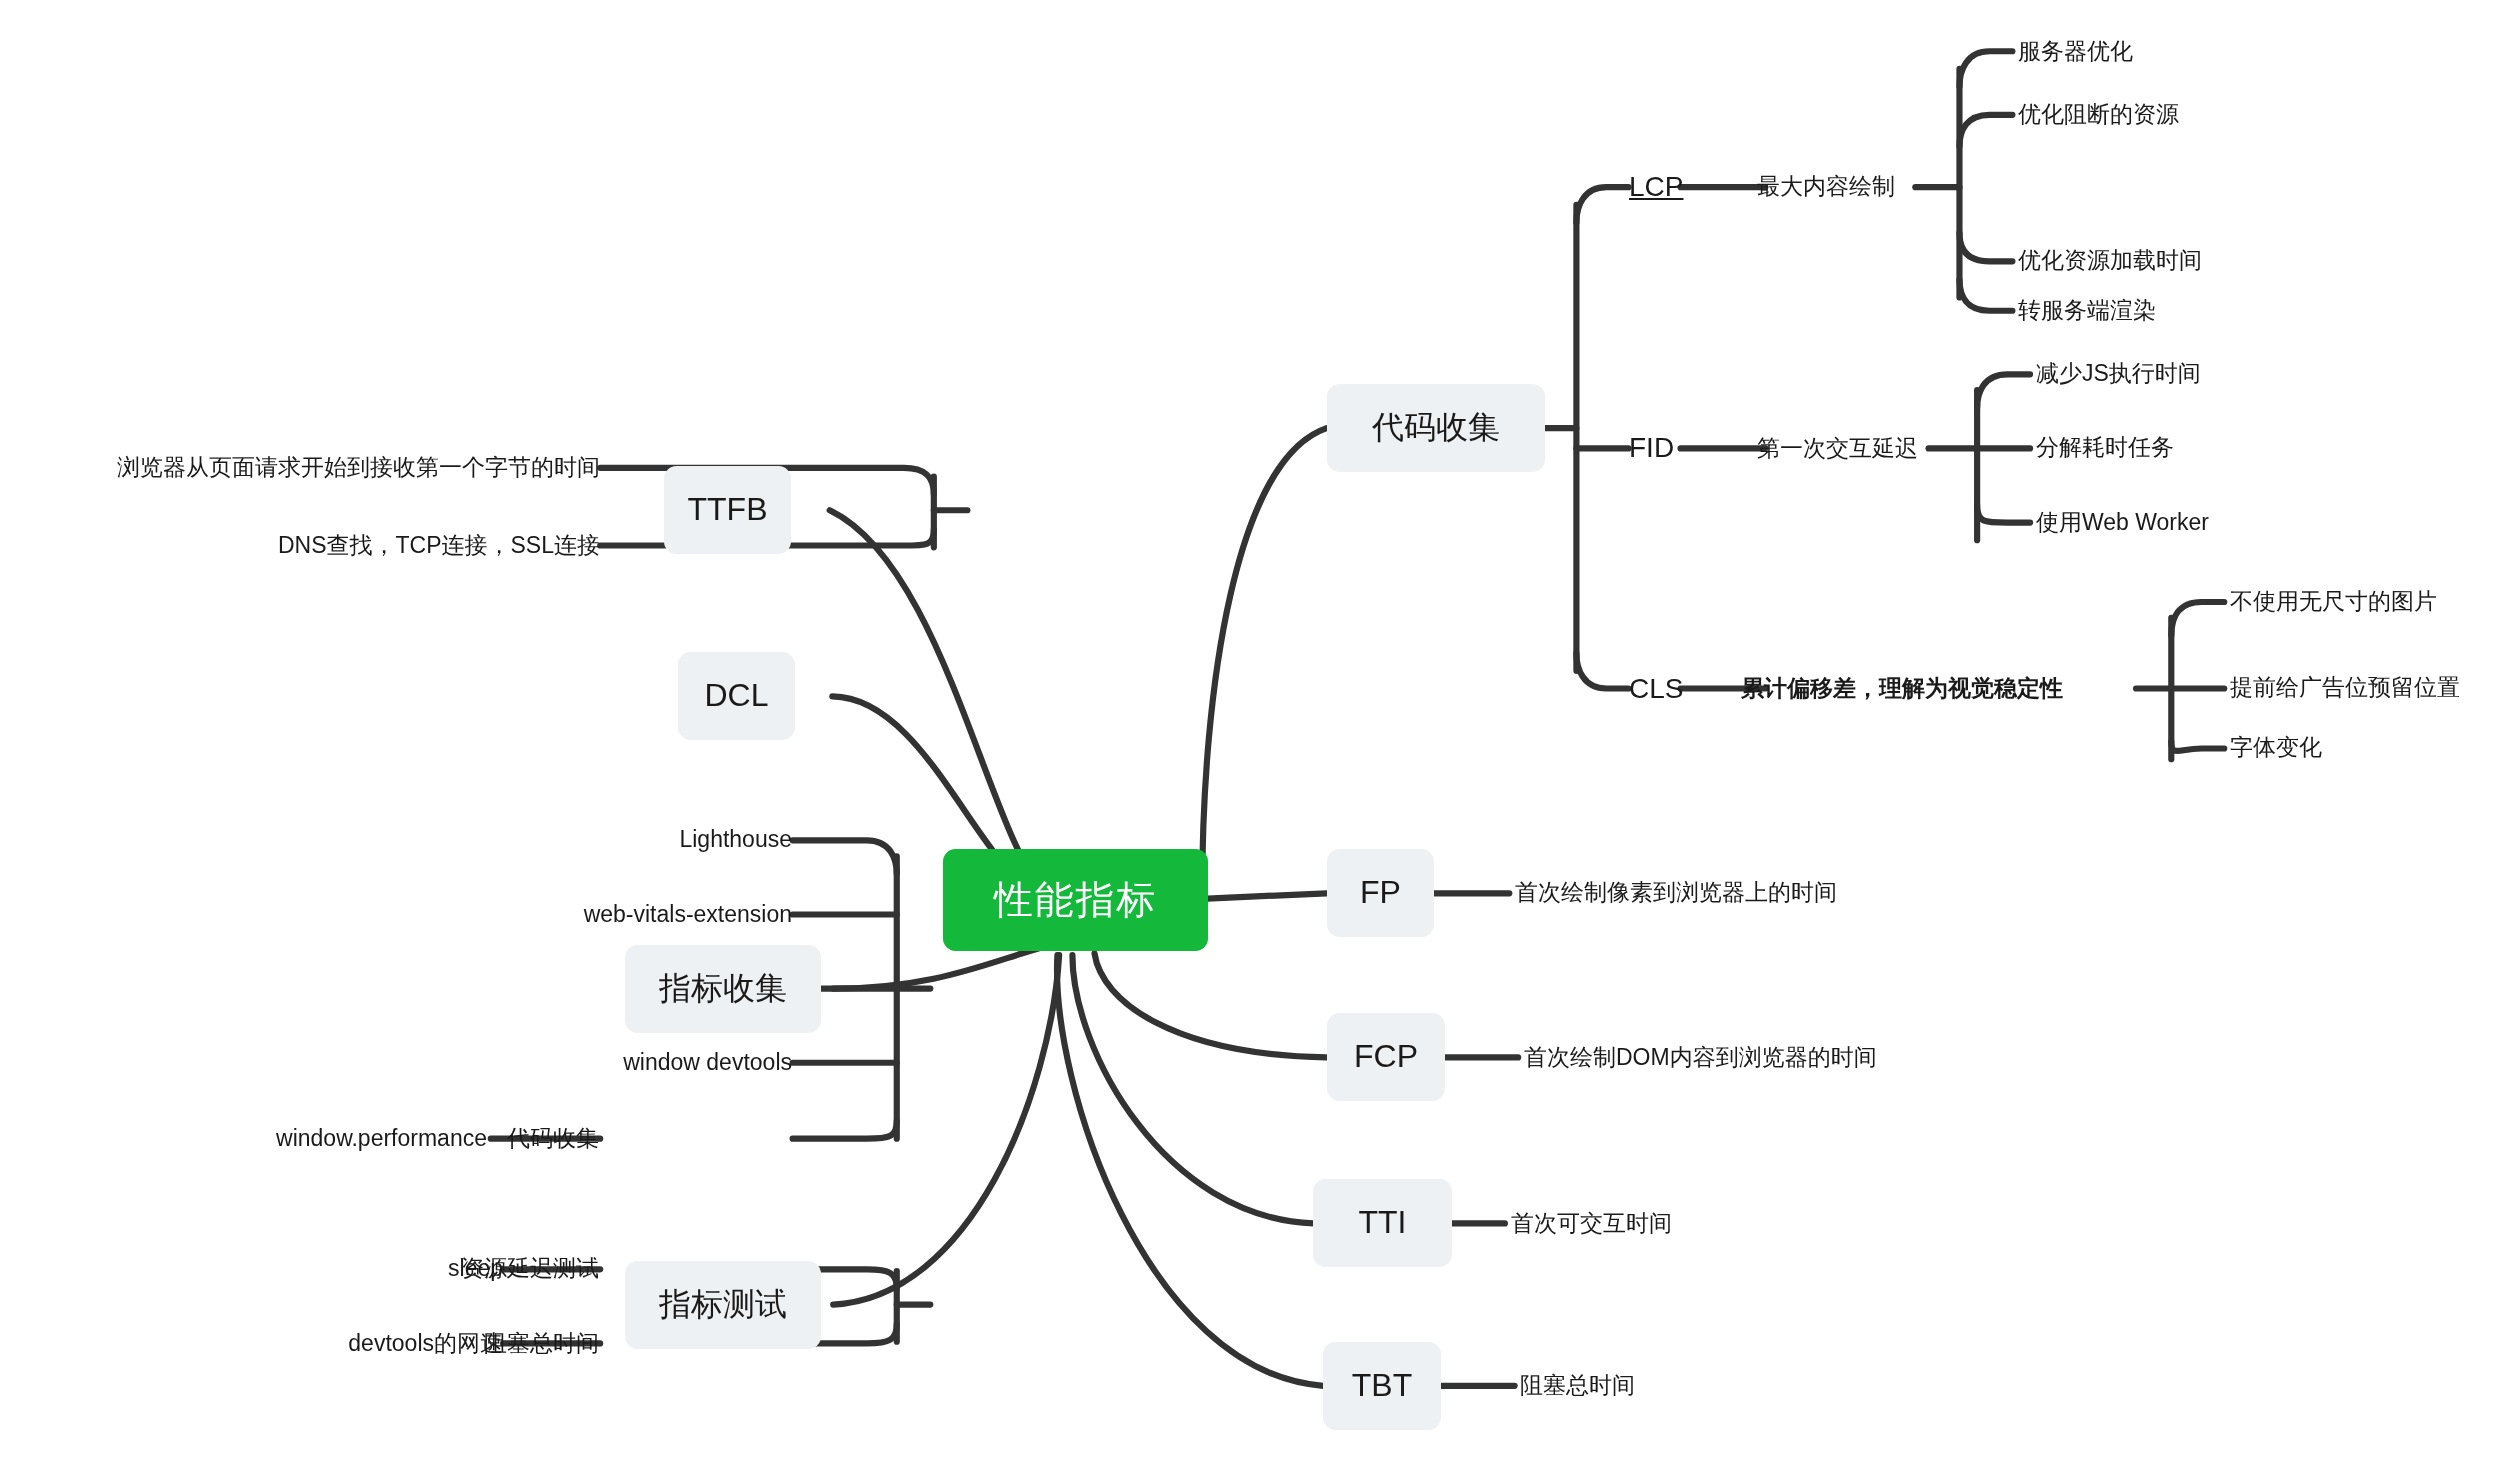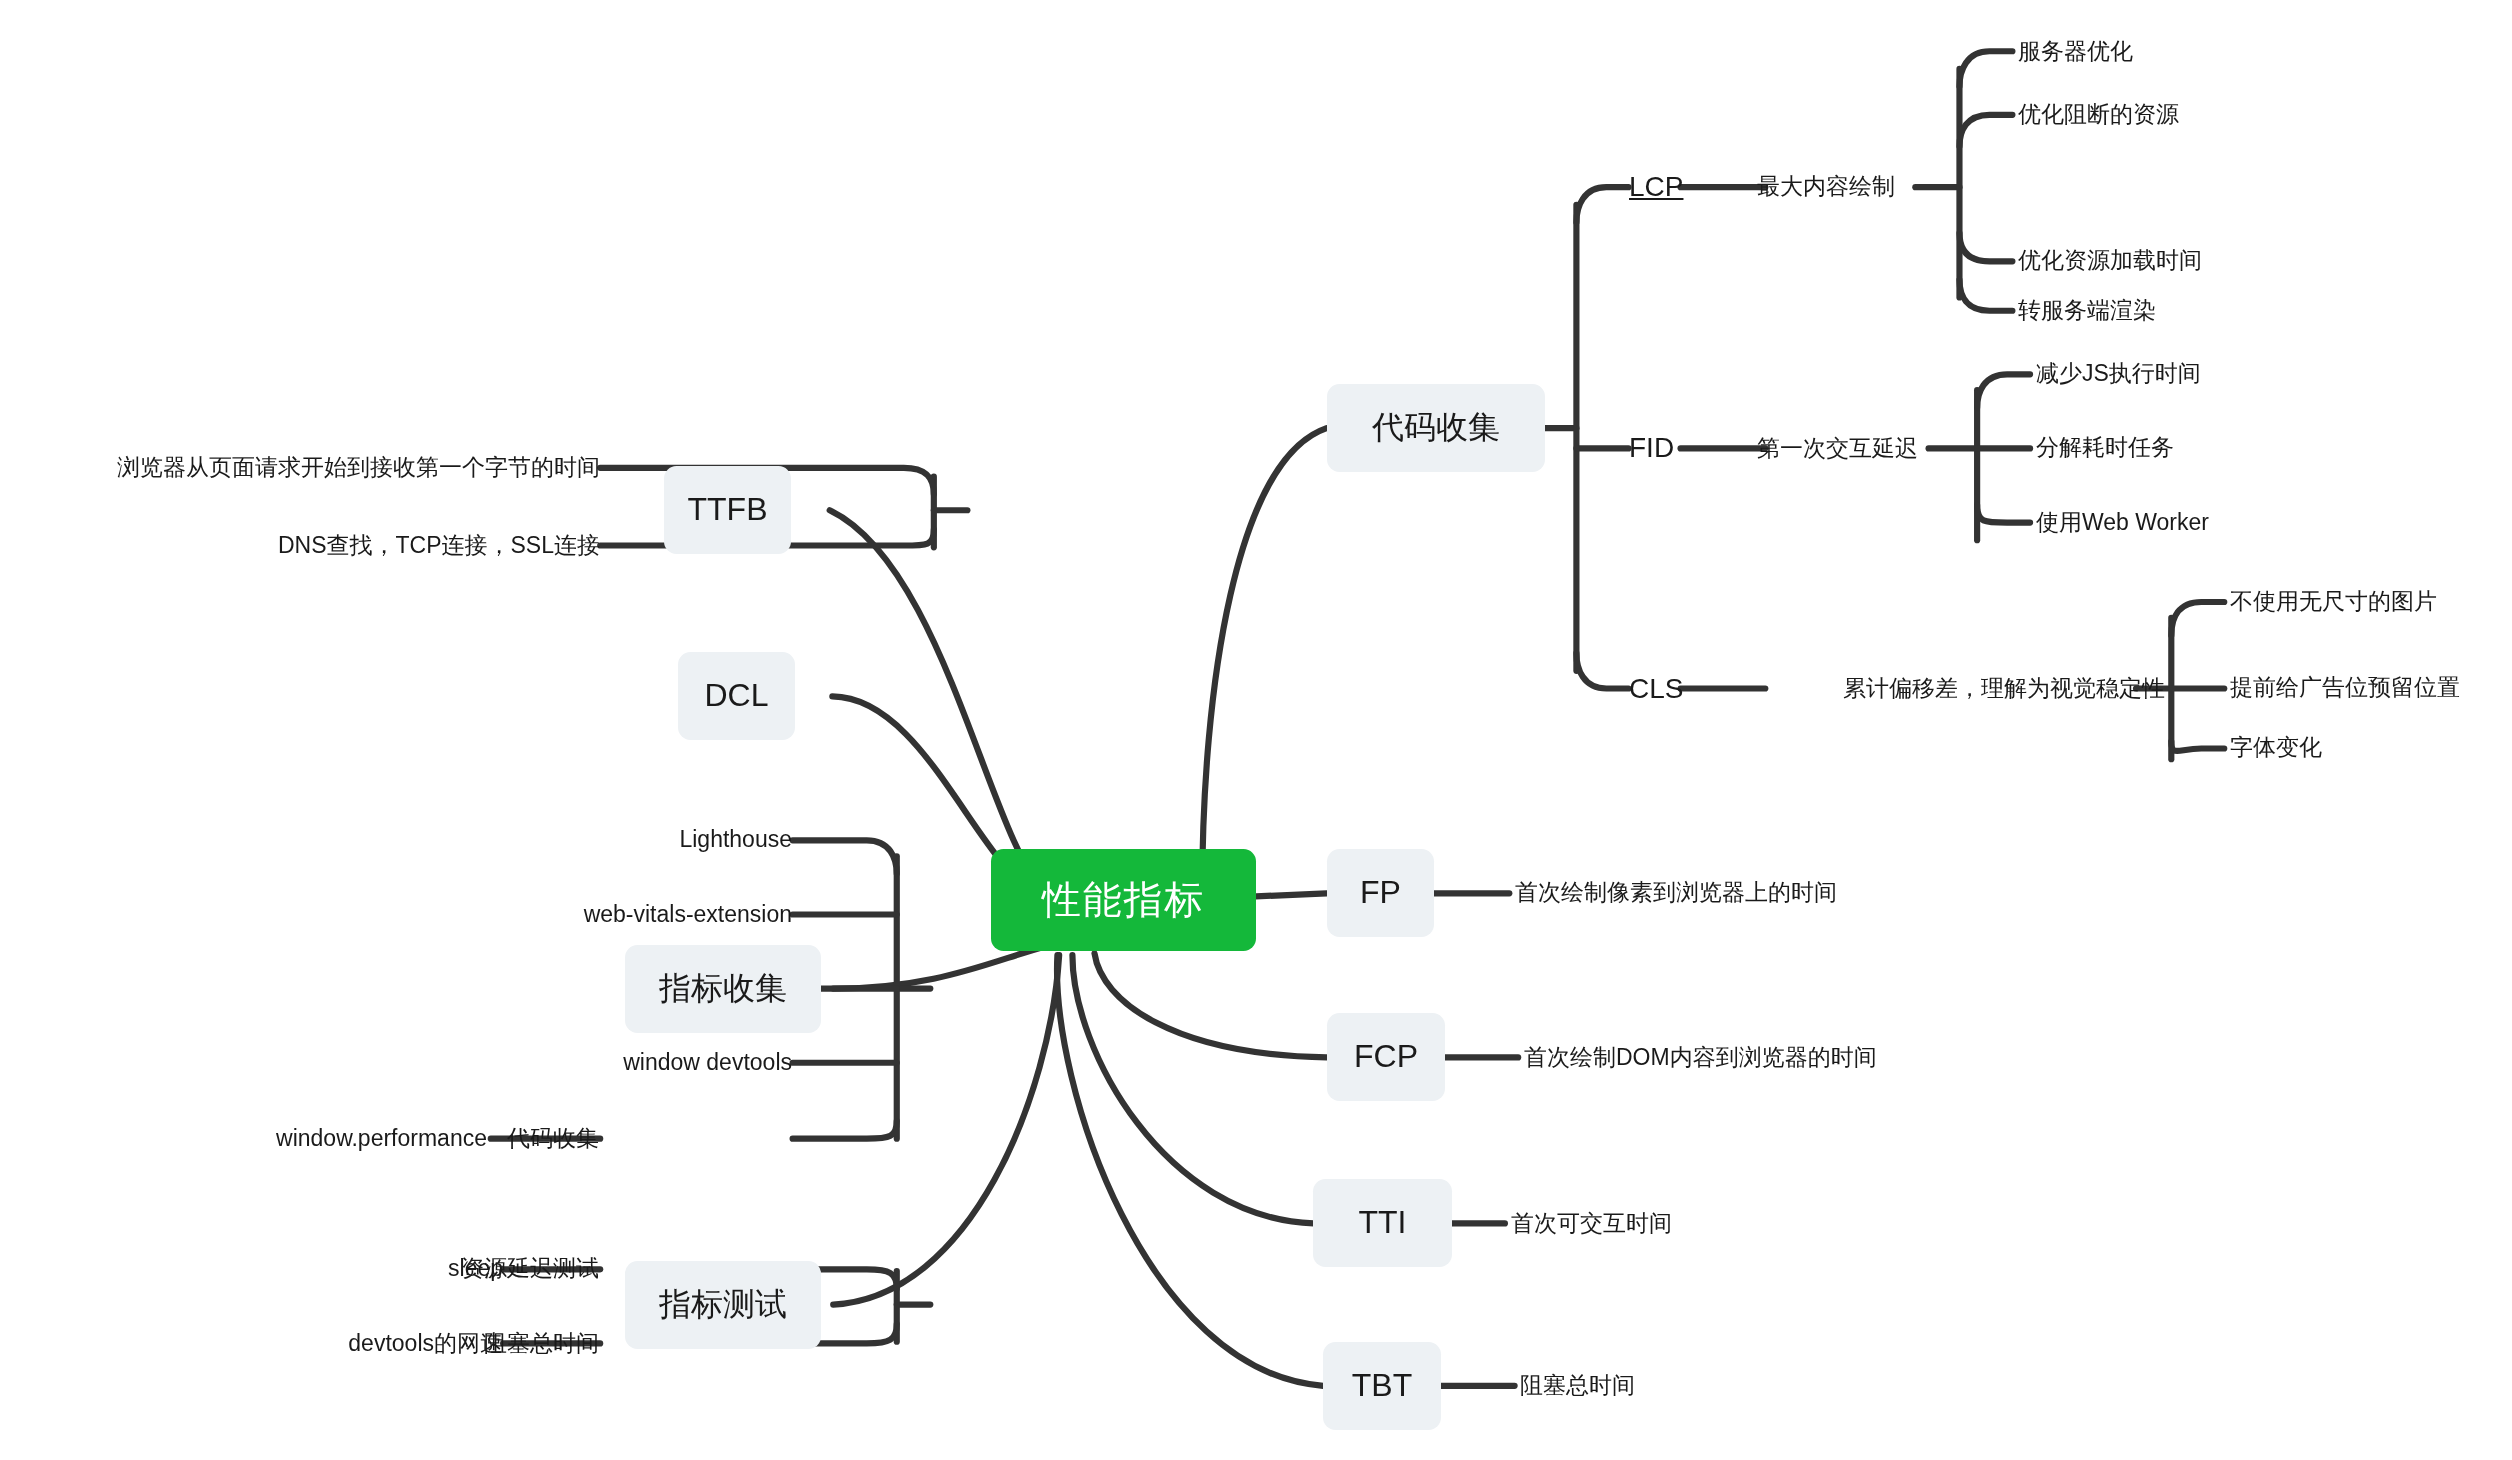--- a/index.html
+++ b/index.html
@@ -31,21 +31,20 @@
     white-space: nowrap;
     color: #1a1a1a;
     line-height: 1.1;
   }
   .node-root {
     background: #14b83a;
     color: #ffffff;
     border-radius: 12.4px;
     font-size: 39px;
     letter-spacing: 1.8px;
-    margin-left: 48px;
   }
   .node-box {
     background: #edf1f4;
     border-radius: 12.4px;
     font-size: 32px;
   }
   .node-plain {
     background: transparent;
     font-size: 23px;
     color: #1a1a1a;
@@ -148,21 +147,21 @@
   <div class="node node-plain align-left" style="left:2018px; top:51px; width:300px; height:44px; top:30px;">服务器优化</div>
   <div class="node node-plain align-left" style="left:2018px; top:93px; width:300px; height:44px;">优化阻断的资源</div>
   <div class="node node-plain align-left" style="left:2018px; top:239px; width:300px; height:44px;">优化资源加载时间</div>
   <div class="node node-plain align-left" style="left:2018px; top:289px; width:300px; height:44px;">转服务端渲染</div>
 
   <div class="node node-plain align-left" style="left:1757px; top:424px; width:194px; height:49px;">第一次交互延迟</div>
   <div class="node node-plain align-left" style="left:2036px; top:352px; width:300px; height:44px;">减少JS执行时间</div>
   <div class="node node-plain align-left" style="left:2036px; top:426px; width:300px; height:44px;">分解耗时任务</div>
   <div class="node node-plain align-left" style="left:2036px; top:501px; width:300px; height:44px;">使用Web Worker</div>
 
-  <div class="node node-plain align-left" style="left:1843px; top:664px; width:380px; height:49px;">累计偏移差，理解为视觉稳定性</div>
+  <div class="node node-plain align-left" style="left:1741px; top:664px; width:380px; height:49px;font-weight:bold;">累计偏移差，理解为视觉稳定性</div>
   <div class="node node-plain align-left" style="left:2230px; top:580px; width:282px; height:44px;">不使用无尺寸的图片</div>
   <div class="node node-plain align-left" style="left:2230px; top:666px; width:282px; height:44px;">提前给广告位预留位置</div>
   <div class="node node-plain align-left" style="left:2230px; top:726px; width:282px; height:44px;">字体变化</div>
 
   <div class="node node-box" style="left:1327px; top:849px; width:107px; height:88px;">FP</div>
   <div class="node node-plain align-left" style="left:1515px; top:870px; width:459px; height:46px;">首次绘制像素到浏览器上的时间</div>
 
   <div class="node node-box" style="left:1327px; top:1013px; width:118px; height:88px;">FCP</div>
   <div class="node node-plain align-left" style="left:1524px; top:1035px; width:477px; height:46px;">首次绘制DOM内容到浏览器的时间</div>
 

